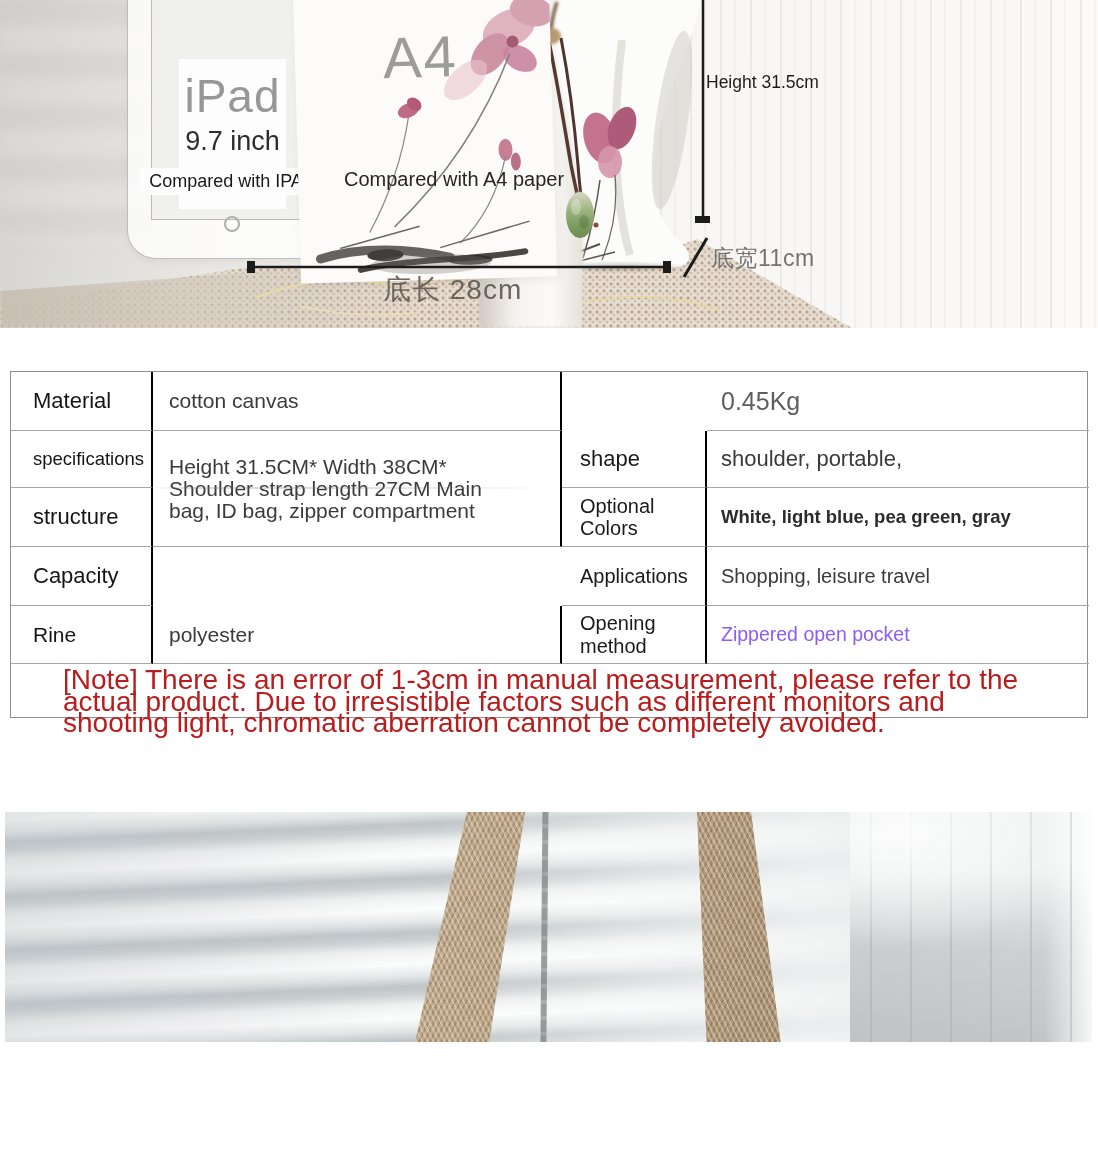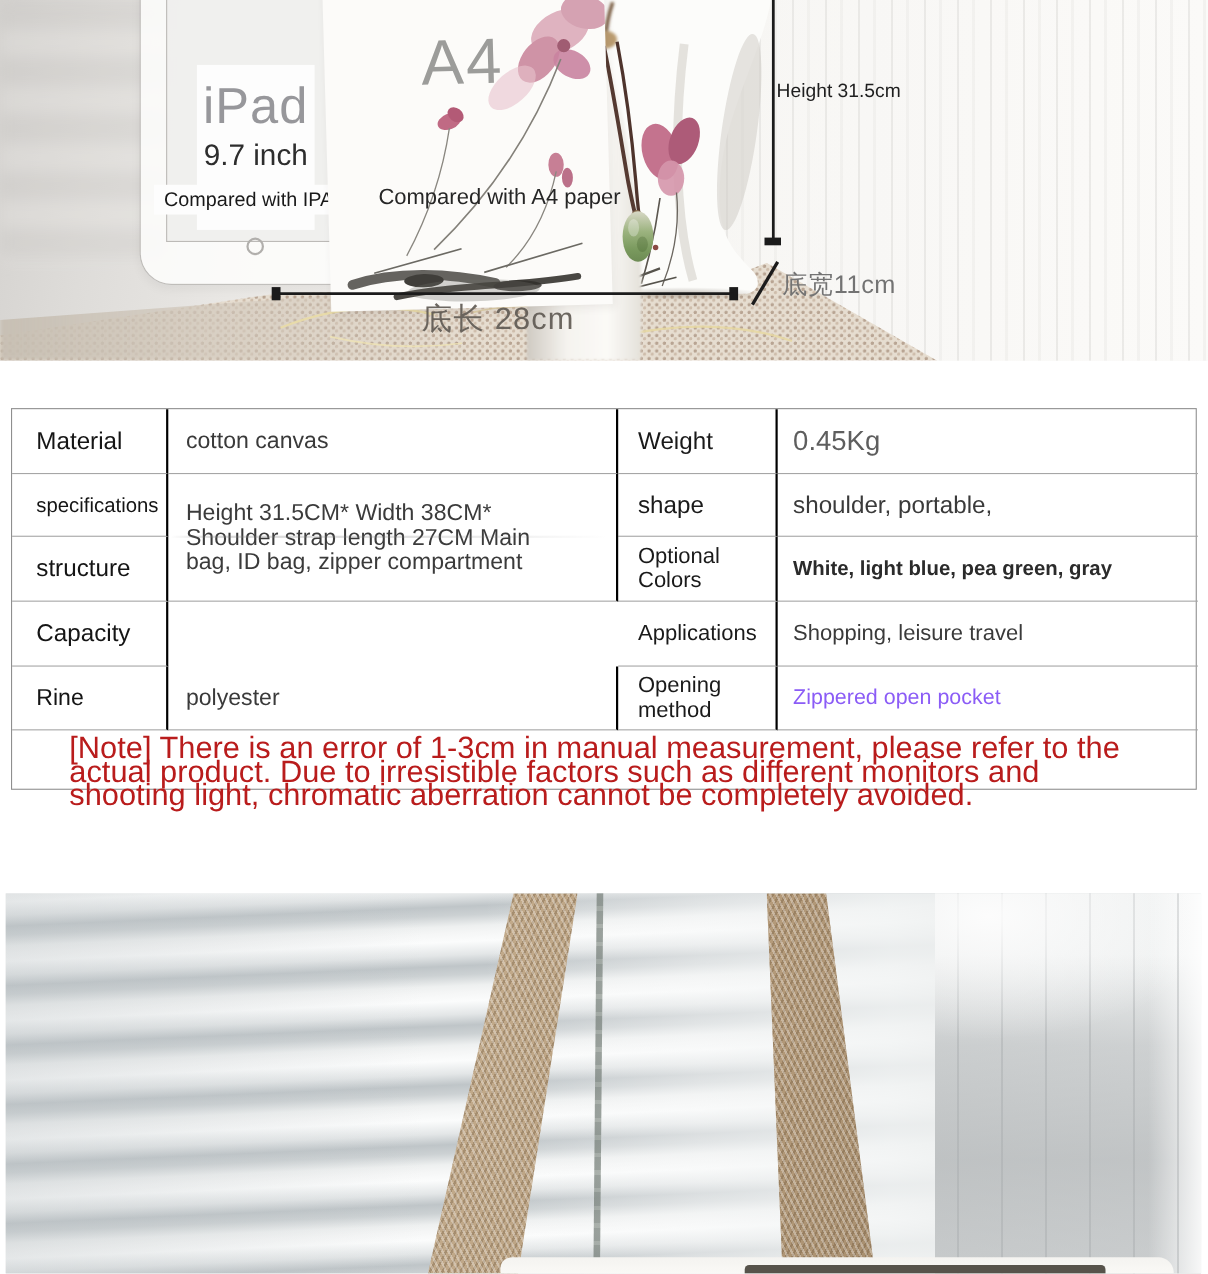--- a/index.html
+++ b/index.html
@@ -1,16 +1,16 @@
 <!DOCTYPE html>
 <html><head>
 <meta charset="utf-8">
 <style>
   html,body{margin:0;padding:0;background:#fff;}
-  .page{position:relative;width:1098px;height:1158px;background:#fff;overflow:hidden;
+  .page{position:relative;width:1098px;height:1042px;background:#fff;overflow:hidden;
         font-family:"Liberation Sans", sans-serif;}
   .page *{box-sizing:border-box;}
   section{position:absolute;}
 
   
   .photo-top{left:0;top:0;width:1098px;height:328px;overflow:hidden;}
   .photo-top > *{position:absolute;}
   .pt-bg{inset:0;background:linear-gradient(100deg,#d3d1ce 0%,#dedcd9 10%,#e9e7e4 22%,
       #f1efec 38%,#f6f5f2 55%,#faf9f7 75%,#f7f6f4 100%);}
   .pt-leftbands{left:0;top:0;width:150px;height:240px;opacity:.5;filter:blur(6px);
@@ -248,21 +248,20 @@
       </g>
     </svg>
     <div class="dim-height">Height 31.5cm</div>
     <div class="dim-bw">底宽11cm</div>
     <div class="dim-bl">底长 28cm</div>
   </section>
 
   <section class="spec-table">
     <div class="cell lab1 r1c1">Material</div>
     <div class="cell val2 r1c2">cotton canvas</div>
-    <div class="cell lab2 r1c3">Weight</div>
     <div class="cell val4 weight-val lastcol r1c4">0.45Kg</div>
 
     <div class="cell lab1 r2c1">specifications</div>
     <div class="cell val2 spec-merged">
       <div class="spec-text">Height 31.5CM* Width 38CM* Shoulder strap length 27CM Main bag, ID bag, zipper compartment</div>
     </div>
     <div class="cell lab2 r2c3">shape</div>
     <div class="cell val4 lastcol r2c4">shoulder, portable,</div>
 
     <div class="cell lab1 r3c1">structure</div>

